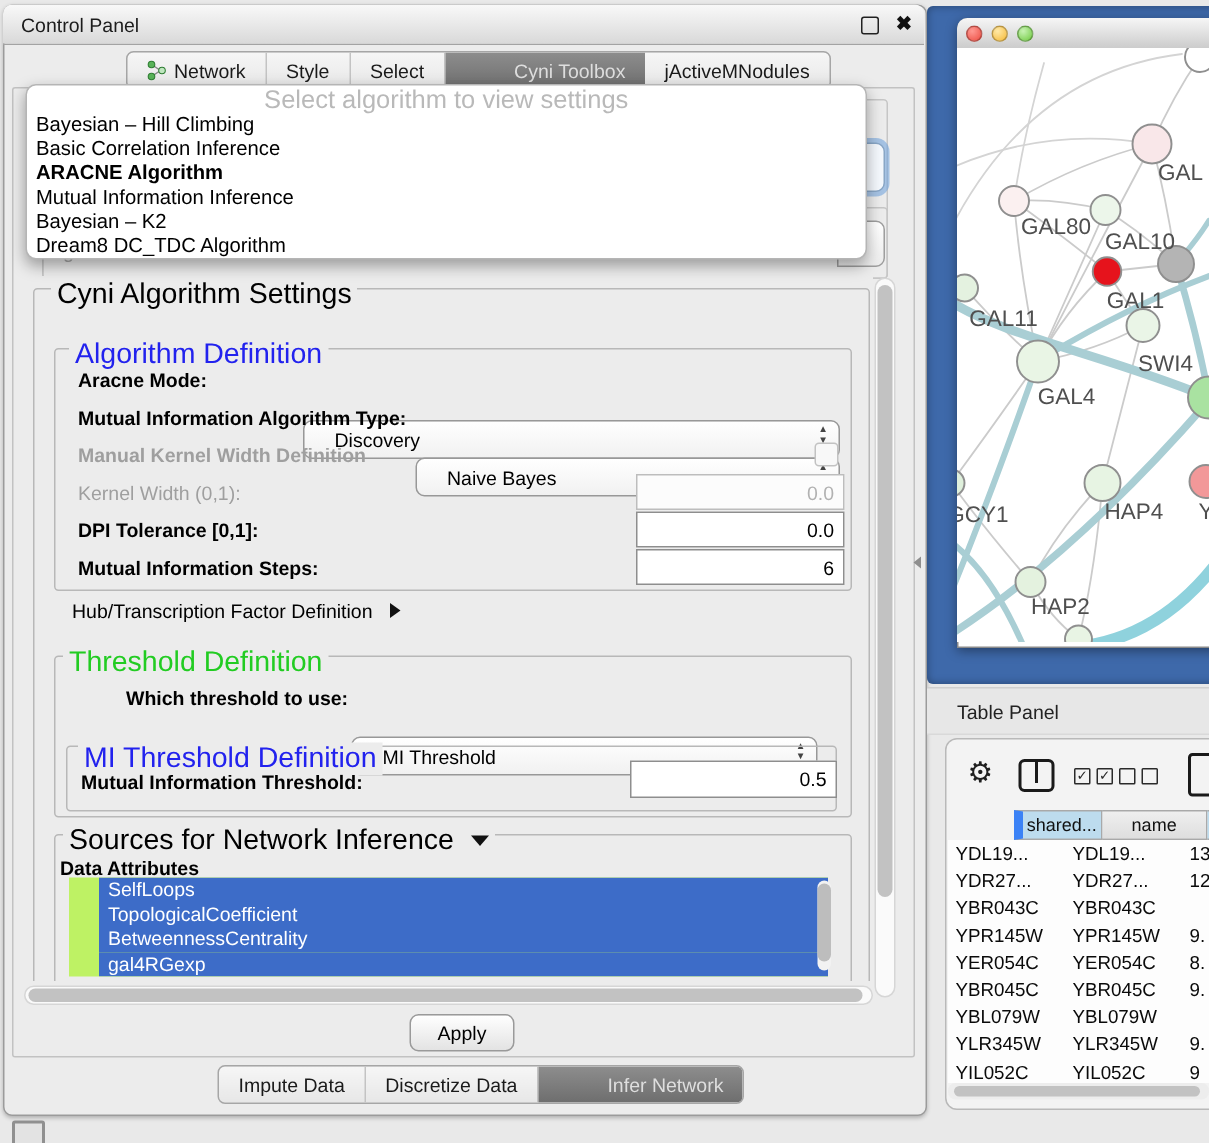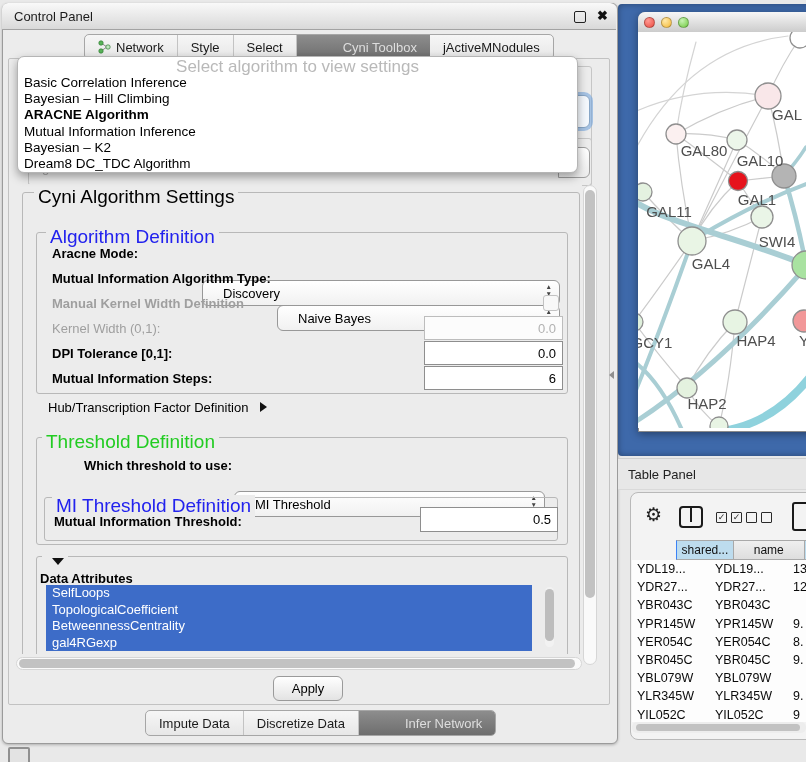--- a/index.html
+++ b/index.html
@@ -63,21 +63,21 @@
     background:linear-gradient(#ffffff,#f1f1f1);border:1px solid #989898;border-radius:6px;
     display:flex;align-items:center;font-size:13px;color:#000;padding-left:20px;margin-top:39px;}
   .combo .arrows{position:absolute;right:7px;top:3px;font-size:6.5px;line-height:6.5px;color:#444;
     display:flex;flex-direction:column;align-items:center;}
   .field{position:absolute;height:24px;box-sizing:border-box;background:#fff;border:1px solid #8e8e8e;
     font-size:13px;color:#000;display:flex;align-items:center;justify-content:flex-end;padding-right:6px;}
   .field.dis{border-color:#bdbdbd;color:#b2b2b2;background:#fcfcfc;}
   .checkbox{position:absolute;width:14px;height:14px;border:1px solid #c2c2c2;border-radius:3px;background:#f8f8f8;}
   .tri{display:inline-block;width:0;height:0;}
   
-  #attr-list{position:absolute;left:32px;top:401px;width:486px;height:66px;background:#bef264;overflow:hidden;}
+  #attr-list{position:absolute;left:32px;top:401px;width:486px;height:66px;background:#bef264;overflow:hidden;padding-left:20px;}
   .attr-item{height:16.5px;line-height:16.5px;background:#3d6cc8;color:#fff;font-size:13px;padding-left:6px;}
   #attr-vscroll{position:absolute;left:531px;top:403px;width:9px;height:60px;background:#f2f2f2;border-radius:5px;}
   #attr-vthumb{position:absolute;left:0px;top:2px;width:9px;height:52px;background:#bdbdbd;border-radius:5px;}
   
   #cp-vscroll{left:583px;top:185px;width:14px;height:480px;background:#fafafa;border:1px solid #d6d6d6;border-radius:7px;box-sizing:border-box;}
   #cp-vthumb{left:585px;top:190px;width:10px;height:408px;background:#c2c2c2;border-radius:6px;}
   #cp-hscroll{left:16px;top:657px;width:566px;height:13px;background:#fafafa;border:1px solid #d6d6d6;border-radius:7px;box-sizing:border-box;}
   #cp-hthumb{left:19px;top:659px;width:556px;height:9px;background:#c2c2c2;border-radius:5px;}
   
   #apply-btn{left:273px;top:676px;width:68px;height:23px;
@@ -95,34 +95,34 @@
     background:linear-gradient(#f6f6f6,#cccccc);border-bottom:1px solid #9a9a9a;
     border-radius:7px 7px 0 0;display:flex;align-items:center;}
   .light{width:11px;height:11px;border-radius:50%;margin-left:6px;box-sizing:border-box;border:1px solid rgba(0,0,0,.25);}
   .light.red{background:radial-gradient(circle at 35% 30%,#ff9a93,#ec4d42);}
   .light.yellow{background:radial-gradient(circle at 35% 30%,#ffe9a8,#f5b937);}
   .light.green{background:radial-gradient(circle at 35% 30%,#c8f3b4,#6fc93f);}
   #network-canvas-wrap{left:638px;top:32px;width:168px;height:396px;overflow:hidden;background:#fff;}
   
   #table-panel-bar{left:618px;top:458px;width:188px;height:30px;background:#e7e7e7;
     border-top:1px solid #d0d0d0;border-bottom:1px solid #d9d9d9;display:flex;align-items:center;}
-  #table-panel-title{margin-left:10px;font-size:13px;color:#222;}
+  #table-panel-title{margin-left:20px;font-size:13px;color:#222;}
   #table-box{left:630px;top:492px;width:240px;height:246px;background:#f3f3f3;
     border:1px solid #b9b9b9;border-radius:8px;}
   #gear-icon{left:645px;top:503px;font-size:19px;color:#1f1f1f;}
   #columns-icon{left:679px;top:506px;width:20px;height:18px;border:2px solid #1a1a1a;border-radius:4px;}
   #columns-icon::after{content:"";position:absolute;left:9px;top:0;width:2px;height:14px;background:#1a1a1a;}
   .cbpair{display:flex;gap:4px;position:absolute;}
   .cb{width:9px;height:9px;border:1.5px solid #2a2a2a;border-radius:1px;font-size:9px;line-height:8px;color:#2a2a2a;text-align:center;}
   #doc-icon{left:792px;top:502px;width:20px;height:25px;border:2px solid #1a1a1a;border-radius:3px;background:#f3f3f3;}
   #data-table{left:632px;top:540px;width:220px;}
   .thead{display:flex;height:20px;}
   .th{box-sizing:border-box;border:1px solid #a9a9a9;border-left:none;font-size:12px;color:#111;
     display:flex;align-items:center;justify-content:center;}
-  .th:first-child{border-left:1px solid #3b82f6;margin-left:44px;}
+  .th:first-child{border-left:6px solid #3b82f6;margin-left:44px;}
   .tbody{overflow:hidden;height:162px;background:#fdfdfd;}
   .tr{display:flex;height:18.2px;}
   .td{box-sizing:border-box;font-size:12.5px;color:#0a0a0a;padding-left:5px;display:flex;align-items:center;white-space:nowrap;overflow:hidden;}
   #table-hscroll{left:632px;top:722px;width:174px;height:11px;background:#ededed;border-radius:5px;}
   #table-hthumb{left:636px;top:724px;width:164px;height:7px;background:#c2c2c2;border-radius:4px;}
   
   #mini-panel-icon{left:8px;top:747px;width:18px;height:18px;border:2px solid #909090;background:#e3e3e3;border-radius:2px;}
 </style>
 </head>
 <body>
@@ -169,22 +169,22 @@
 <div class="abs" id="frag-combo1">
     <span style="font-size:6.5px;line-height:6.5px;color:#345;">▲<br>▼</span>
   </div>
 <div class="abs" id="frag-combo2">
     <span style="font-size:6.5px;line-height:6.5px;color:#444;">▲<br>▼</span>
   </div>
 
 <div class="abs" id="algo-popup">
   <div id="algo-prompt">Select algorithm to view settings</div>
   <div id="algo-items">
+      <div class="algo-item">Bayesian – Hill Climbing</div>
       <div class="algo-item">Basic Correlation Inference</div>
-      <div class="algo-item">Bayesian – Hill Climbing</div>
       <div class="algo-item bold">ARACNE Algorithm</div>
       <div class="algo-item">Mutual Information Inference</div>
       <div class="algo-item">Bayesian – K2</div>
       <div class="algo-item">Dream8 DC_TDC Algorithm</div>
     </div>
 </div>
 
 <div class="abs" id="settings">
   <div class="groupbox" style="left:8px;top:8px;width:556px;height:500px;"></div>
   <span class="grouplabel" style="left:20px;top:2px;color:#000;">Cyni Algorithm Settings</span>
@@ -239,20 +239,21 @@
   <div class="groupbox" style="left:30px;top:313px;width:512px;height:42px;"></div>
   <span class="grouplabel" style="left:38px;top:311px;color:#2222ee;">MI Threshold Definition</span>
 
   <span class="lbl b" style="left:40px;top:330px;">Mutual Information Threshold:</span>
   <div class="field" style="left:406px;top:323px;width:138px;height:25px;">
       <span>0.5</span>
     </div>
 
   <div class="groupbox" style="left:22px;top:372px;width:530px;height:110px;"></div>
   <span class="grouplabel" style="left:28px;top:366px;color:#000;">
+    <span>Sources for Network Inference</span>
     <span class="tri" style="margin-left:6px;border-top:7px solid #111;border-left:6px solid transparent;border-right:6px solid transparent;vertical-align:2px;"></span>
   </span>
 
   <span class="lbl b" style="left:26px;top:387px;">Data Attributes</span>
 
   <div id="attr-list">
       <div class="attr-item">SelfLoops</div>
       <div class="attr-item">TopologicalCoefficient</div>
       <div class="attr-item">BetweennessCentrality</div>
       <div class="attr-item">gal4RGexp</div>

